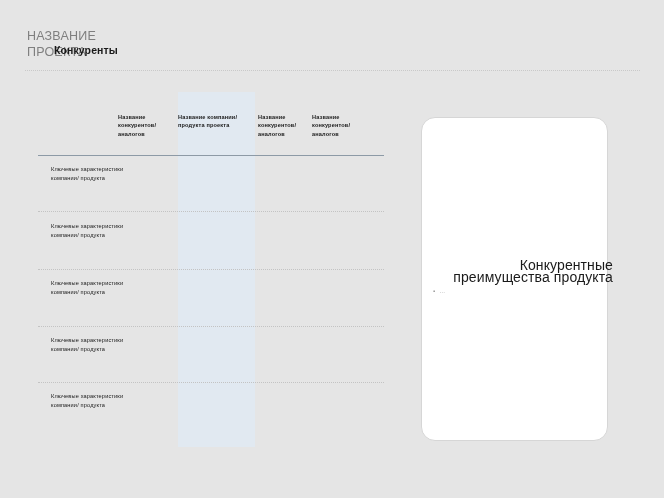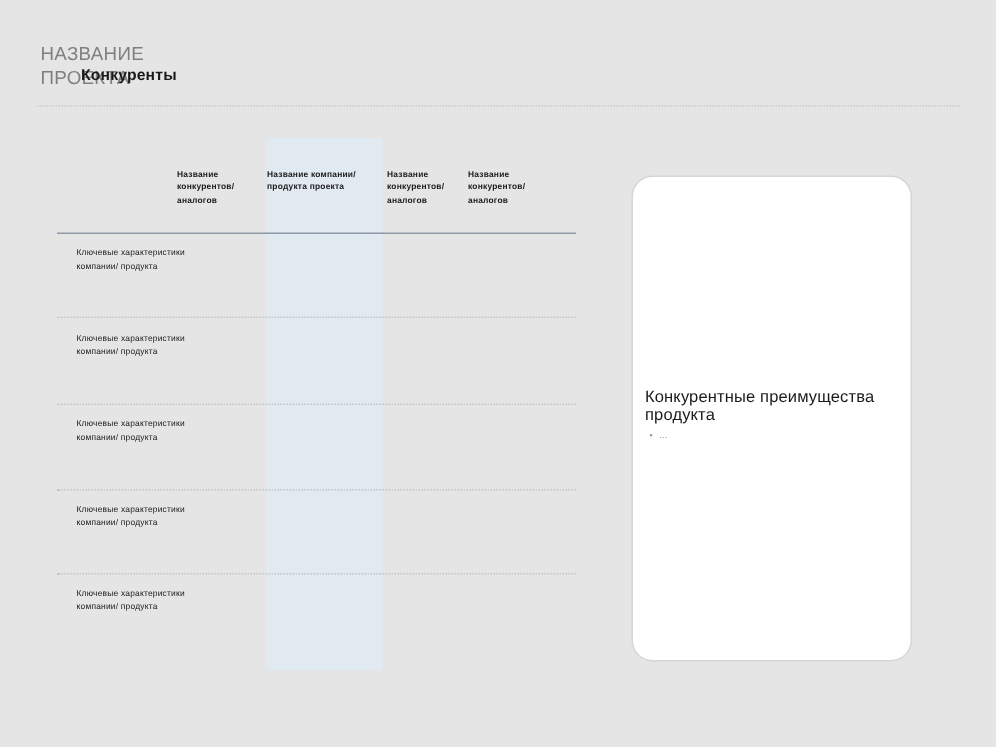--- a/index.html
+++ b/index.html
@@ -140,25 +140,25 @@
     top: 117px;
     width: 187px;
     height: 324px;
     border: 1px solid #d6d6d6;
     border-radius: 14px;
     background: #ffffff;
     box-sizing: border-box;
   }
   .adv-title {
     position: absolute;
-    left: 8px;
+    left: 28px;
     top: 141px;
     width: 163px;
-    text-align: left;
-    font-size: 11px;
+    text-align: right;
+    font-size: 14px;
     line-height: 12px;
     color: #1a1a1a;
     font-weight: 400;
     letter-spacing: 0.1px;
   }
   .adv-bullet {
     position: absolute;
     left: 11px;
     top: 168px;
     width: 160px;

